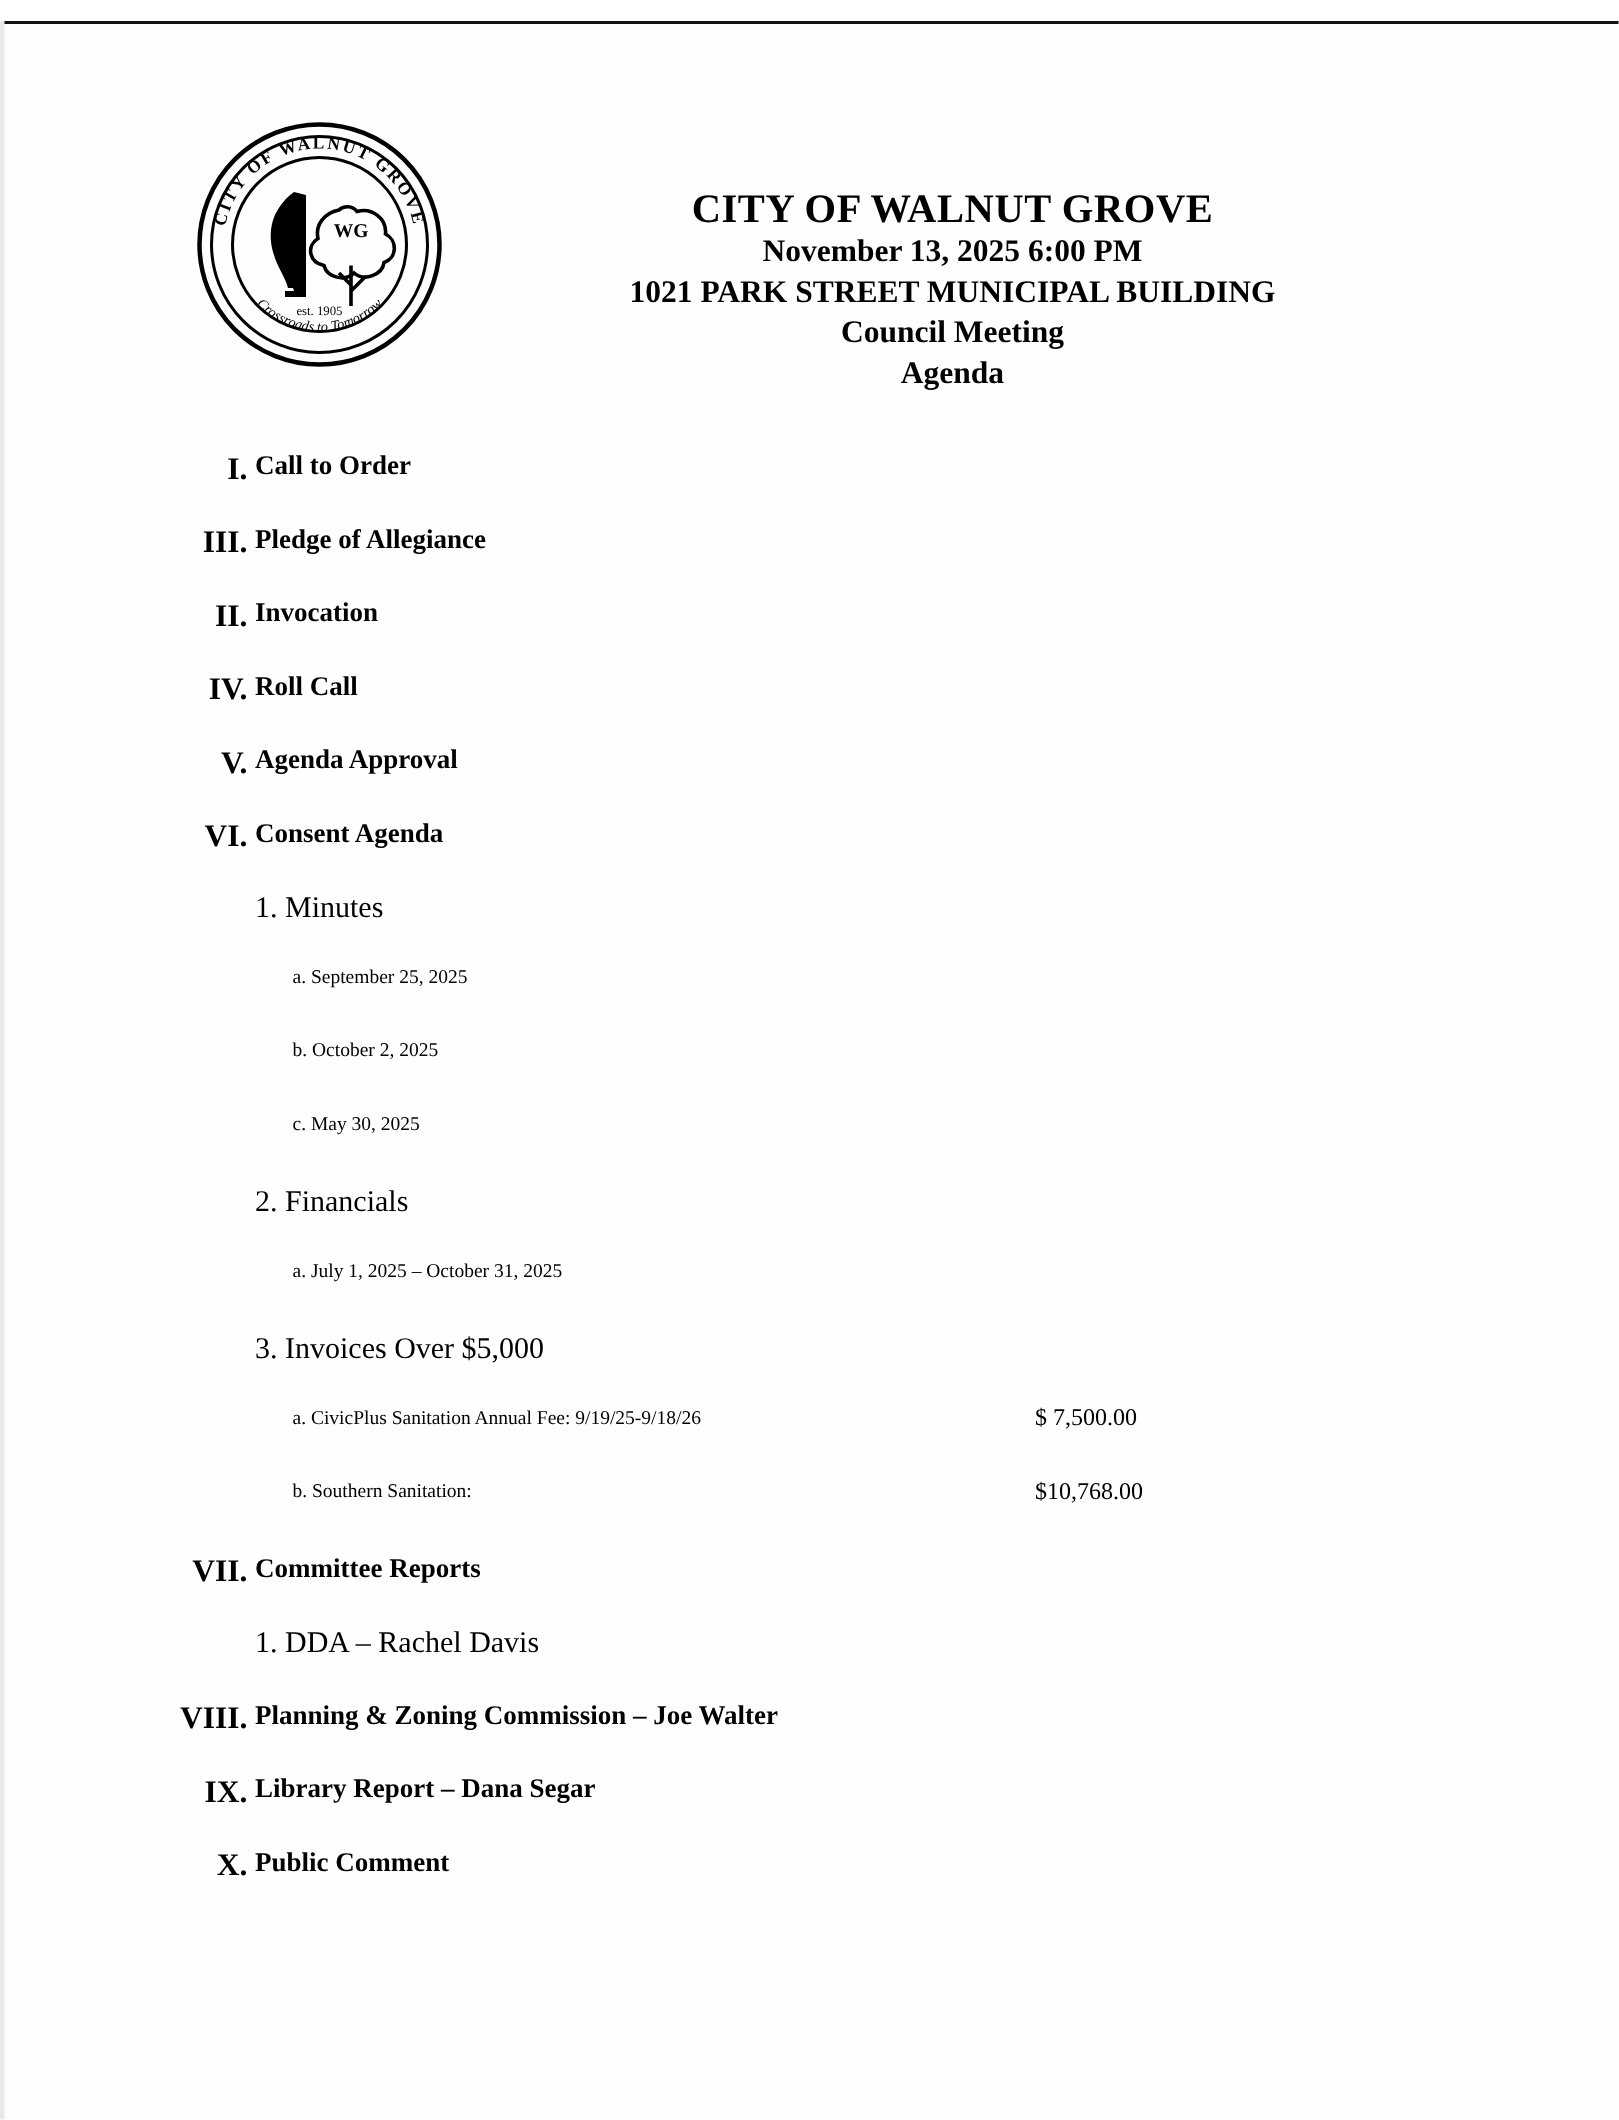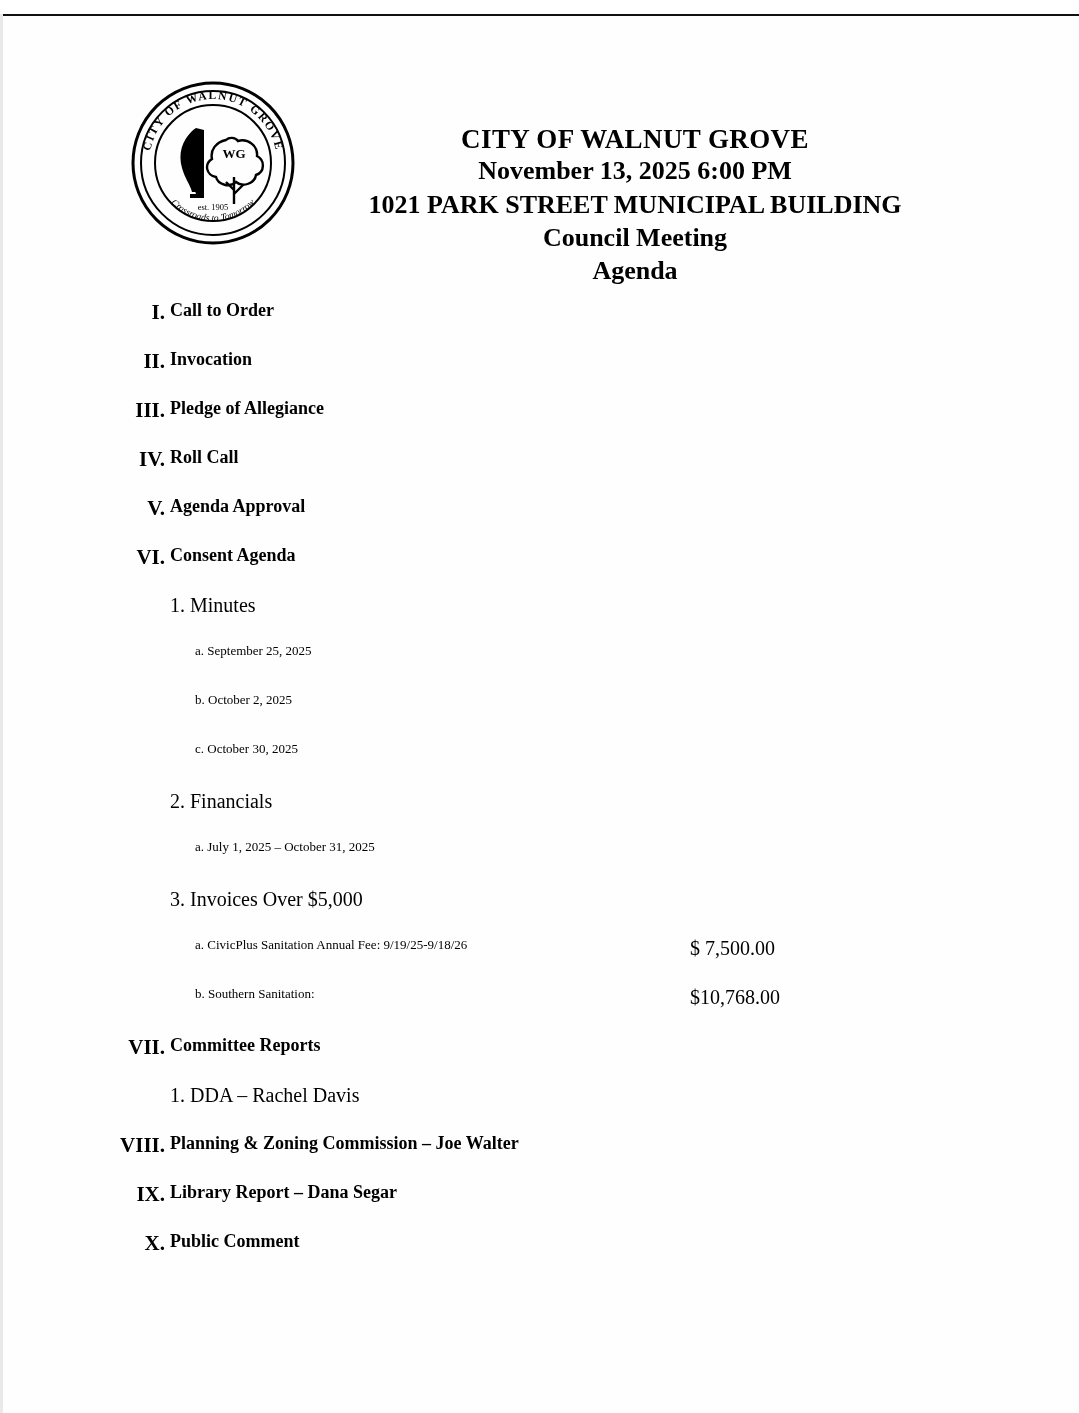--- a/index.html
+++ b/index.html
@@ -68,21 +68,21 @@
     width: 650px;
     text-align: center;
   }
   .title-main {
     font-size: 27px;
     font-weight: bold;
     letter-spacing: 0.4px;
     line-height: 1.12;
   }
   .title-line {
-    font-size: 26px;
+    font-size: 21px;
     font-weight: bold;
     line-height: 1.28;
   }
 
   
   .agenda {
     position: absolute;
     left: 90px;
     top: 300px;
     width: 900px;
@@ -127,21 +127,21 @@
   }
   .sub2 .txt {
     position: absolute;
     left: 105px;
     font-size: 13px;
     white-space: nowrap;
   }
   .sub2 .amount {
     position: absolute;
     left: 600px;
-    font-size: 20px;
+    font-size: 16px;
     white-space: nowrap;
   }
   .sub2 .amount.wide {
     left: 600px;
   }
 </style>
 </head>
 <body>
 
 <div class="page">
@@ -189,30 +189,30 @@
   </div>
 
   <div class="agenda">
 
     <div class="row-main">
       <span class="numeral">I.</span>
       <span class="label-main">Call to Order</span>
     </div>
 
     <div class="row-main">
+      <span class="numeral">III.</span>
+      <span class="label-main">Pledge of Allegiance</span>
+    </div>
+
+    <div class="row-main">
       <span class="numeral">II.</span>
       <span class="label-main">Invocation</span>
     </div>
 
     <div class="row-main">
-      <span class="numeral">III.</span>
-      <span class="label-main">Pledge of Allegiance</span>
-    </div>
-
-    <div class="row-main">
       <span class="numeral">IV.</span>
       <span class="label-main">Roll Call</span>
     </div>
 
     <div class="row-main">
       <span class="numeral">V.</span>
       <span class="label-main">Agenda Approval</span>
     </div>
 
     <div class="row-main">
@@ -223,21 +223,21 @@
     <div class="sub1">
       <span class="txt">1. Minutes</span>
     </div>
     <div class="sub2">
       <span class="txt">a. September 25, 2025</span>
     </div>
     <div class="sub2">
       <span class="txt">b. October 2, 2025</span>
     </div>
     <div class="sub2">
-      <span class="txt">c. October 30, 2025</span>
+      <span class="txt">c. May 30, 2025</span>
     </div>
 
     <div class="sub1">
       <span class="txt">2. Financials</span>
     </div>
     <div class="sub2">
       <span class="txt">a. July 1, 2025 – October 31, 2025</span>
     </div>
 
     <div class="sub1">

